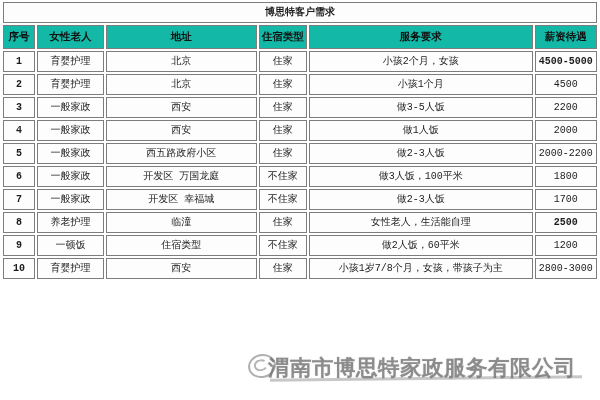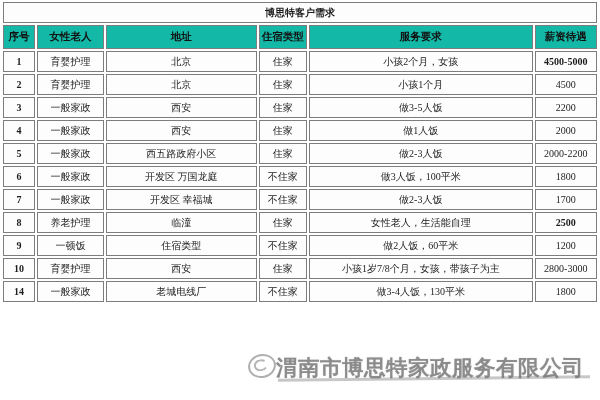--- a/index.html
+++ b/index.html
@@ -1,18 +1,18 @@
 <!DOCTYPE html>
 <html><head>
 <meta charset="utf-8">
 <style>
   html,body{margin:0;padding:0;background:#ffffff;}
   .sheet{
     position:relative;width:600px;height:400px;overflow:hidden;
-    background:#ffffff;font-family:Liberation Serif, serif;
+    background:#ffffff;font-family:Liberation Mono, monospace;
     -webkit-font-smoothing:antialiased;
   }
   table.grid{
     width:598px;margin:0 1px;border-collapse:separate;border-spacing:2px;
     table-layout:fixed;background:#ffffff;
   }
   table.grid td,table.grid th{
     border:1px solid #7d7d7d;background:#fdfdfd;
     text-align:center;vertical-align:middle;
     padding:0 2px;overflow:hidden;white-space:nowrap;
@@ -27,21 +27,21 @@
   td.cell-requirement{white-space:normal;}
   tr.tall td{height:26px;white-space:normal;font-size:9.5px;}
   td.red{background:#ee1010;color:#7d0f0f;font-weight:bold;}
   td.cell-no{font-weight:bold;}
   td.cell-salary{color:#333;}
   
   col.c-no{width:32px;} col.c-service{width:66px;} col.c-address{width:150px;}
   col.c-type{width:48px;} col.c-req{width:222px;} col.c-salary{width:62px;}
   
   .watermark{
-    position:absolute;left:276px;top:353px;pointer-events:none;
+    position:absolute;left:268px;top:353px;pointer-events:none;
     color:rgba(105,105,105,0.60);font-weight:bold;font-size:21.5px;
     letter-spacing:0.5px;white-space:nowrap;
     text-shadow:0 0 1px rgba(120,120,120,0.5);
   }
   .watermark .wm-line{
     position:absolute;left:2px;right:-6px;bottom:2px;height:0;
     border-bottom:3px solid rgba(115,115,115,0.40);
     transform:rotate(-0.6deg);
   }
   .wm-logo{
@@ -154,28 +154,20 @@
           <td class="cell-salary">1200</td>
         </tr>
         <tr>
           <td class="cell-no">10</td>
           <td class="cell-service">育婴护理</td>
           <td class="cell-address">西安</td>
           <td class="cell-type">住家</td>
           <td class="cell-requirement">小孩1岁7/8个月，女孩，带孩子为主</td>
           <td class="cell-salary">2800-3000</td>
         </tr>
-        <tr>
-          <td class="cell-no">14</td>
-          <td class="cell-service">一般家政</td>
-          <td class="cell-address">老城电线厂</td>
-          <td class="cell-type">不住家</td>
-          <td class="cell-requirement">做3-4人饭，130平米</td>
-          <td class="cell-salary">1800</td>
-        </tr>
       </tbody>
   </table>
 
   <span class="wm-logo"></span>
   <div class="watermark">
     <span>渭南市博思特家政服务有限公司</span>
     <span class="wm-line"></span>
   </div>
 </div>
 

